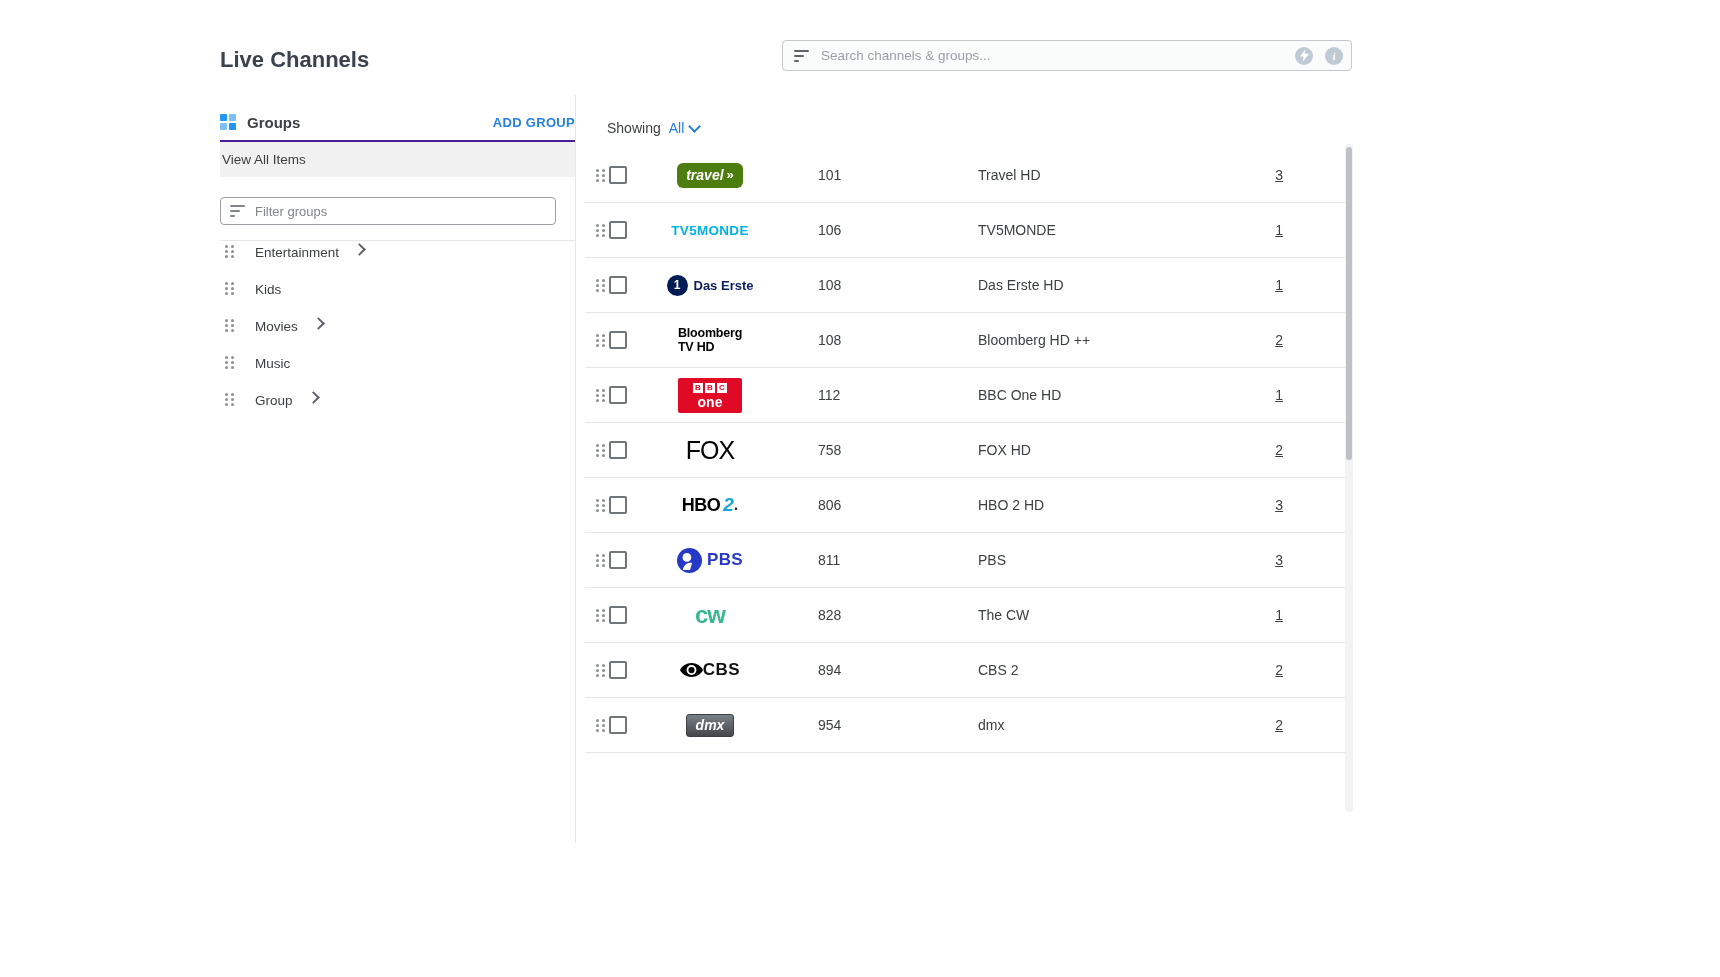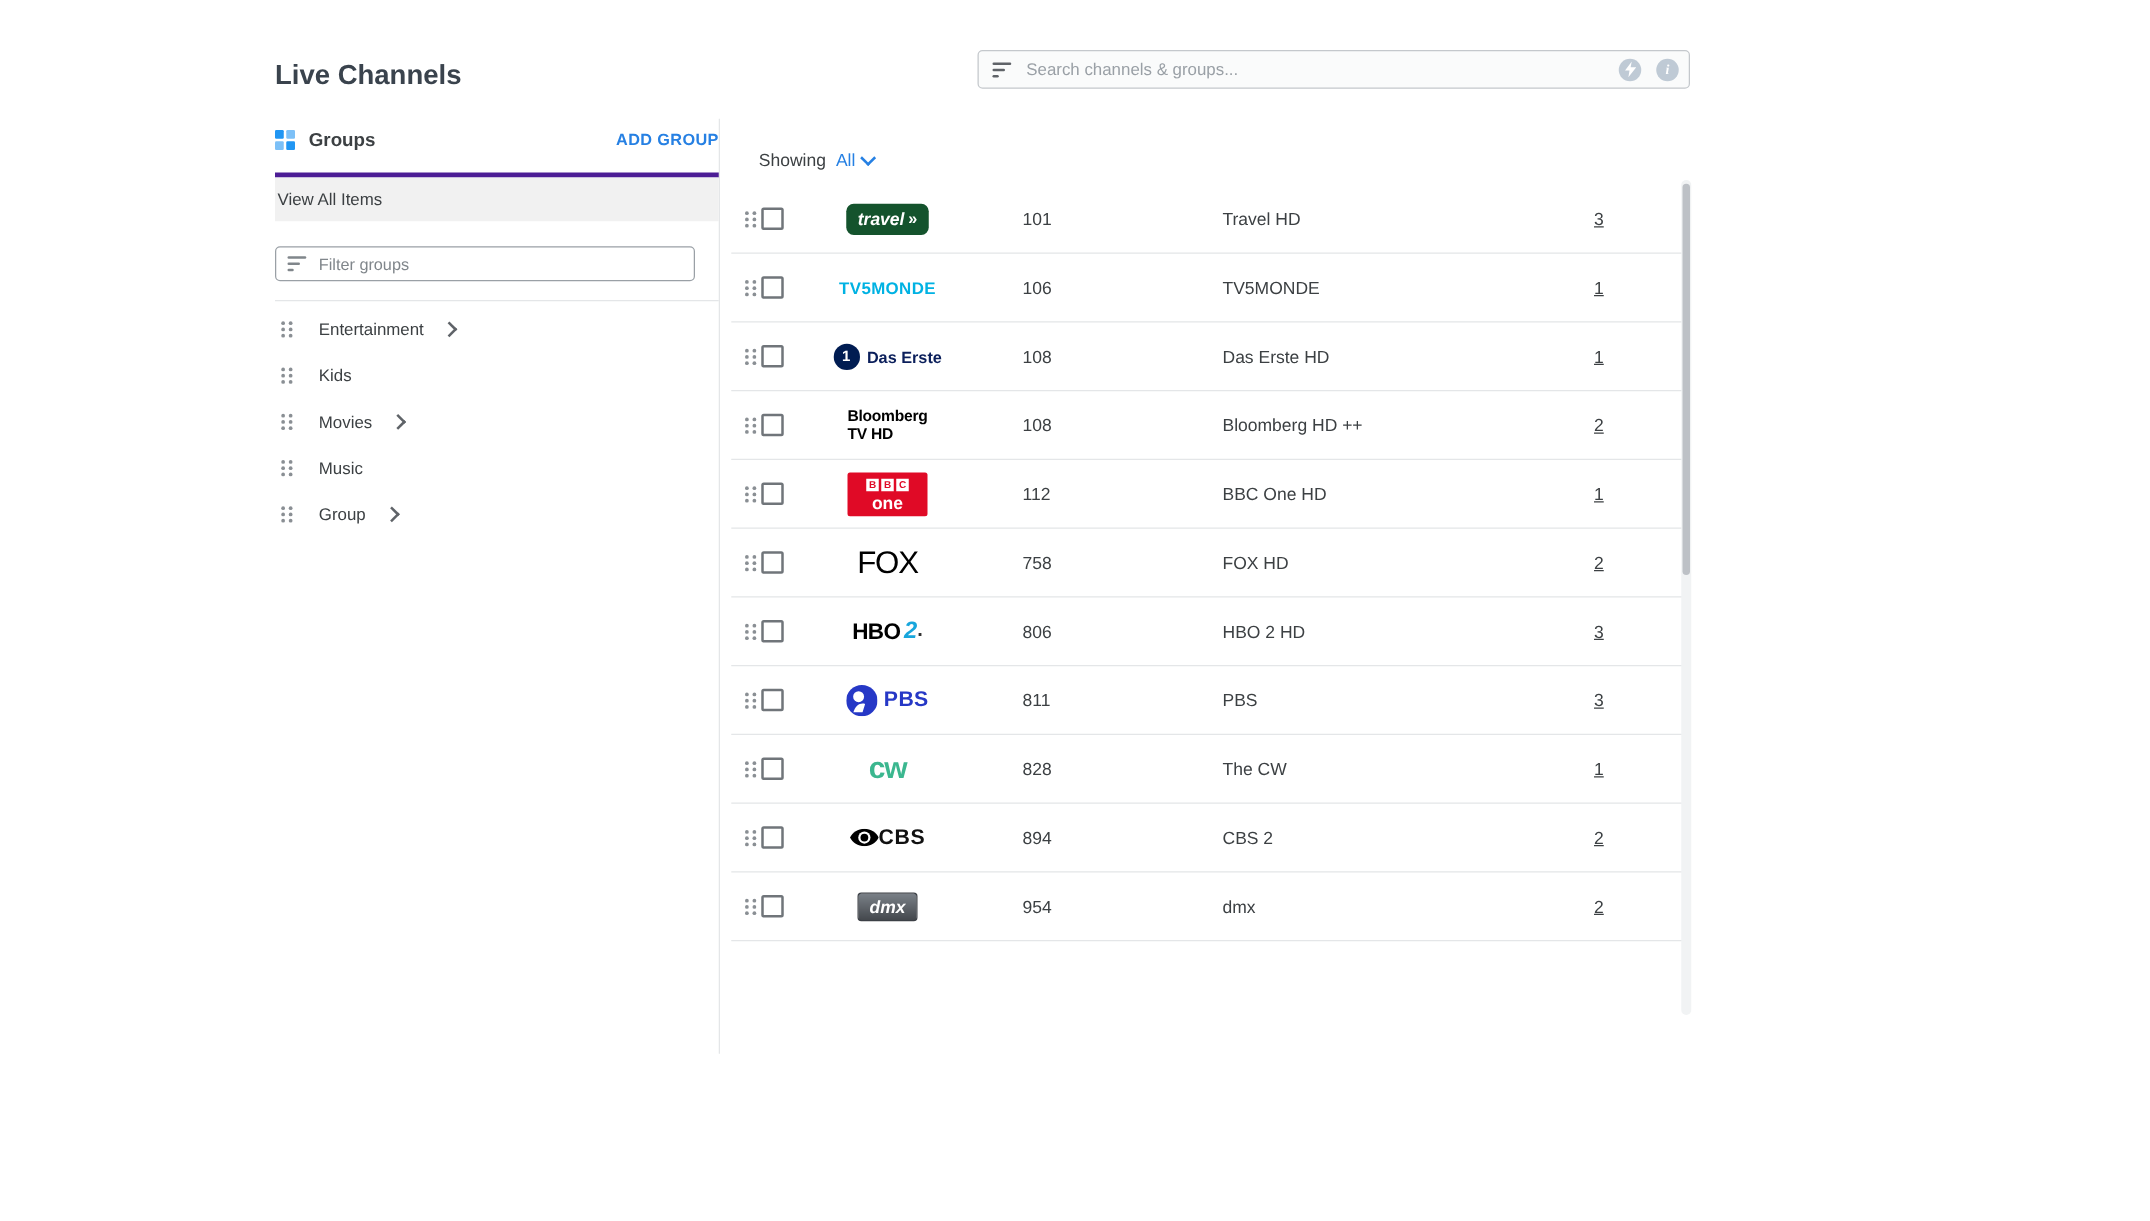--- a/index.html
+++ b/index.html
@@ -19,34 +19,34 @@
   .funnel{display:flex;flex-direction:column;gap:3px;align-items:flex-start;width:15px;flex:0 0 auto}
   .funnel i{height:2px;background:#5f6368;border-radius:1px;display:block}
   .funnel i:nth-child(1){width:15px}.funnel i:nth-child(2){width:10px}.funnel i:nth-child(3){width:5px}
   .search-input{flex:1;border:0;outline:0;background:transparent;font-size:13.5px;color:#3c4043;font-family:inherit}
   .search-input::placeholder{color:#9aa0a6}
   .mini-circle{width:18px;height:18px;border-radius:50%;background:#bfcad5;display:flex;align-items:center;justify-content:center;flex:0 0 auto;cursor:pointer;margin-left:2px}
   .mini-circle .info-i{color:#fff;font-weight:700;font-size:11px;font-style:italic;font-family:"Liberation Serif",serif}
   
   .v-divider{position:absolute;left:575px;top:95px;width:1px;height:748px;background:#e4e6e8}
   .sidebar{position:absolute;left:220px;top:95px;width:355px}
-  .sb-header{height:47px;display:flex;align-items:flex-start;gap:11px;border-bottom:4px solid #4c1d95;padding-top:9px;box-sizing:border-box}
+  .sb-header{height:47px;display:flex;align-items:center;gap:11px;border-bottom:2px solid #4c1d95;padding-top:9px;box-sizing:border-box}
   .groups-icon{width:16px;height:16px;display:grid;grid-template-columns:7px 7px;grid-template-rows:7px 7px;gap:2px;margin-top:0}
   .groups-icon i{background:#2196f3;border-radius:1px}
   .groups-icon i:nth-child(2){background:#7cc0f7}
   .groups-icon i:nth-child(3){background:#7cc0f7}
   .sb-title{font-size:15px;font-weight:700;color:#3c4043}
   .add-link{margin-left:auto;color:#2680e3;font-size:13px;font-weight:600;letter-spacing:.3px;cursor:pointer;text-decoration:none}
   .view-all{height:35px;background:#f1f1f1;display:flex;align-items:center;font-size:13.5px;color:#3c4043;padding-left:2px;cursor:pointer;width:355px;box-sizing:border-box}
   .filter-wrap{margin-top:20px;width:336px;height:28px;border:1px solid #9aa0a6;border-radius:4px;display:flex;align-items:center;gap:8px;padding:0 9px;background:#fff;box-sizing:border-box}
   .filter-wrap .funnel i{background:#80868b}
   .filter-input{flex:1;border:0;outline:0;font-size:13px;color:#3c4043;font-family:inherit;background:transparent}
   .filter-input::placeholder{color:#80868b}
   .group-list{margin-top:15px;border-top:1px solid #e4e6e8;padding-top:4px}
-  .group-item{height:37px;display:flex;align-items:center;cursor:pointer}
+  .group-item{height:37px;display:flex;align-items:flex-start;cursor:pointer}
   .drag{width:9px;height:13px;display:grid;grid-template-columns:3px 3px;grid-auto-rows:3px;gap:2px 3px;margin-left:5px;cursor:grab;flex:0 0 auto}
   .drag i{background:#8a8f94;border-radius:50%}
   .group-label{margin-left:21px;font-size:13.5px;color:#3c4043}
   .chev-right{width:7px;height:7px;border-top:2px solid #5f6368;border-right:2px solid #5f6368;transform:rotate(45deg);margin-left:16px;cursor:pointer}
   
   .main{position:absolute;left:585px;top:95px;width:767px}
   .main-header{display:flex;align-items:flex-start;padding:9px 0 0 22px}
   .main-title{font-size:15px;font-weight:700;color:#3c4043}
   .showing-row{margin-top:25px;padding-left:22px;display:flex;align-items:center;gap:8px;font-size:14px;color:#3c4043}
   .showing-value{color:#2680e3;display:flex;align-items:center;gap:6px;cursor:pointer;font-weight:500}
@@ -68,21 +68,21 @@
   .gear{position:absolute;right:13px;top:50%;transform:translateY(-50%);font-size:19px;color:#5f6368;cursor:pointer;line-height:1}
   .c-logo{display:flex;justify-content:center;align-items:center}
   .c-num{padding-left:33px;color:#3c4043}
   .c-name{padding-left:25px;color:#3c4043}
   .c-tech{text-align:right}
   .tech-link{color:#3c4043;text-decoration:underline;cursor:pointer}
   .scrollbar{position:absolute;right:-1px;top:-4px;width:8px;height:668px;background:#f1f3f4;border-radius:4px}
   .scroll-thumb{position:absolute;top:3px;left:1px;width:6px;height:313px;background:#bdc1c6;border-radius:3px;cursor:pointer}
   
   .lg{display:inline-flex;align-items:center}
-  .lg-travel{background:#14532d;color:#fff;border-radius:6px;padding:4px 9px 5px;font-weight:700;font-style:italic;font-size:14px;gap:3px}
+  .lg-travel{background:#4d7c0f;color:#fff;border-radius:6px;padding:4px 9px 5px;font-weight:700;font-style:italic;font-size:14px;gap:3px}
   .lg-travel .trv-ch{font-size:13px;font-weight:700;font-style:normal}
   .lg-tv5{color:#00b2e3;font-weight:800;font-size:13.5px;letter-spacing:.3px}
   .lg-erste{gap:6px}
   .erste-badge{width:21px;height:21px;border-radius:50%;background:#001c52;color:#fff;display:inline-flex;align-items:center;justify-content:center;font-size:12px;font-weight:700}
   .lg-erste b{font-size:13px;font-weight:700;color:#0b1f5b}
   .lg-bloom{flex-direction:column;align-items:flex-start;font-weight:800;font-size:12.5px;line-height:1.12;color:#000;letter-spacing:-.2px}
   .lg-bbc{background:#e00a26;width:64px;border-radius:2px;padding:5px 0 4px;flex-direction:column;align-items:center}
   .bbc-row{display:flex;gap:2px}
   .bbc-row b{width:10px;height:10px;background:#fff;color:#e00a26;font-size:8px;font-weight:800;display:inline-flex;align-items:center;justify-content:center}
   .lg-bbc i{color:#fff;font-weight:700;font-size:14px;line-height:1;margin-top:2px;text-transform:lowercase}

